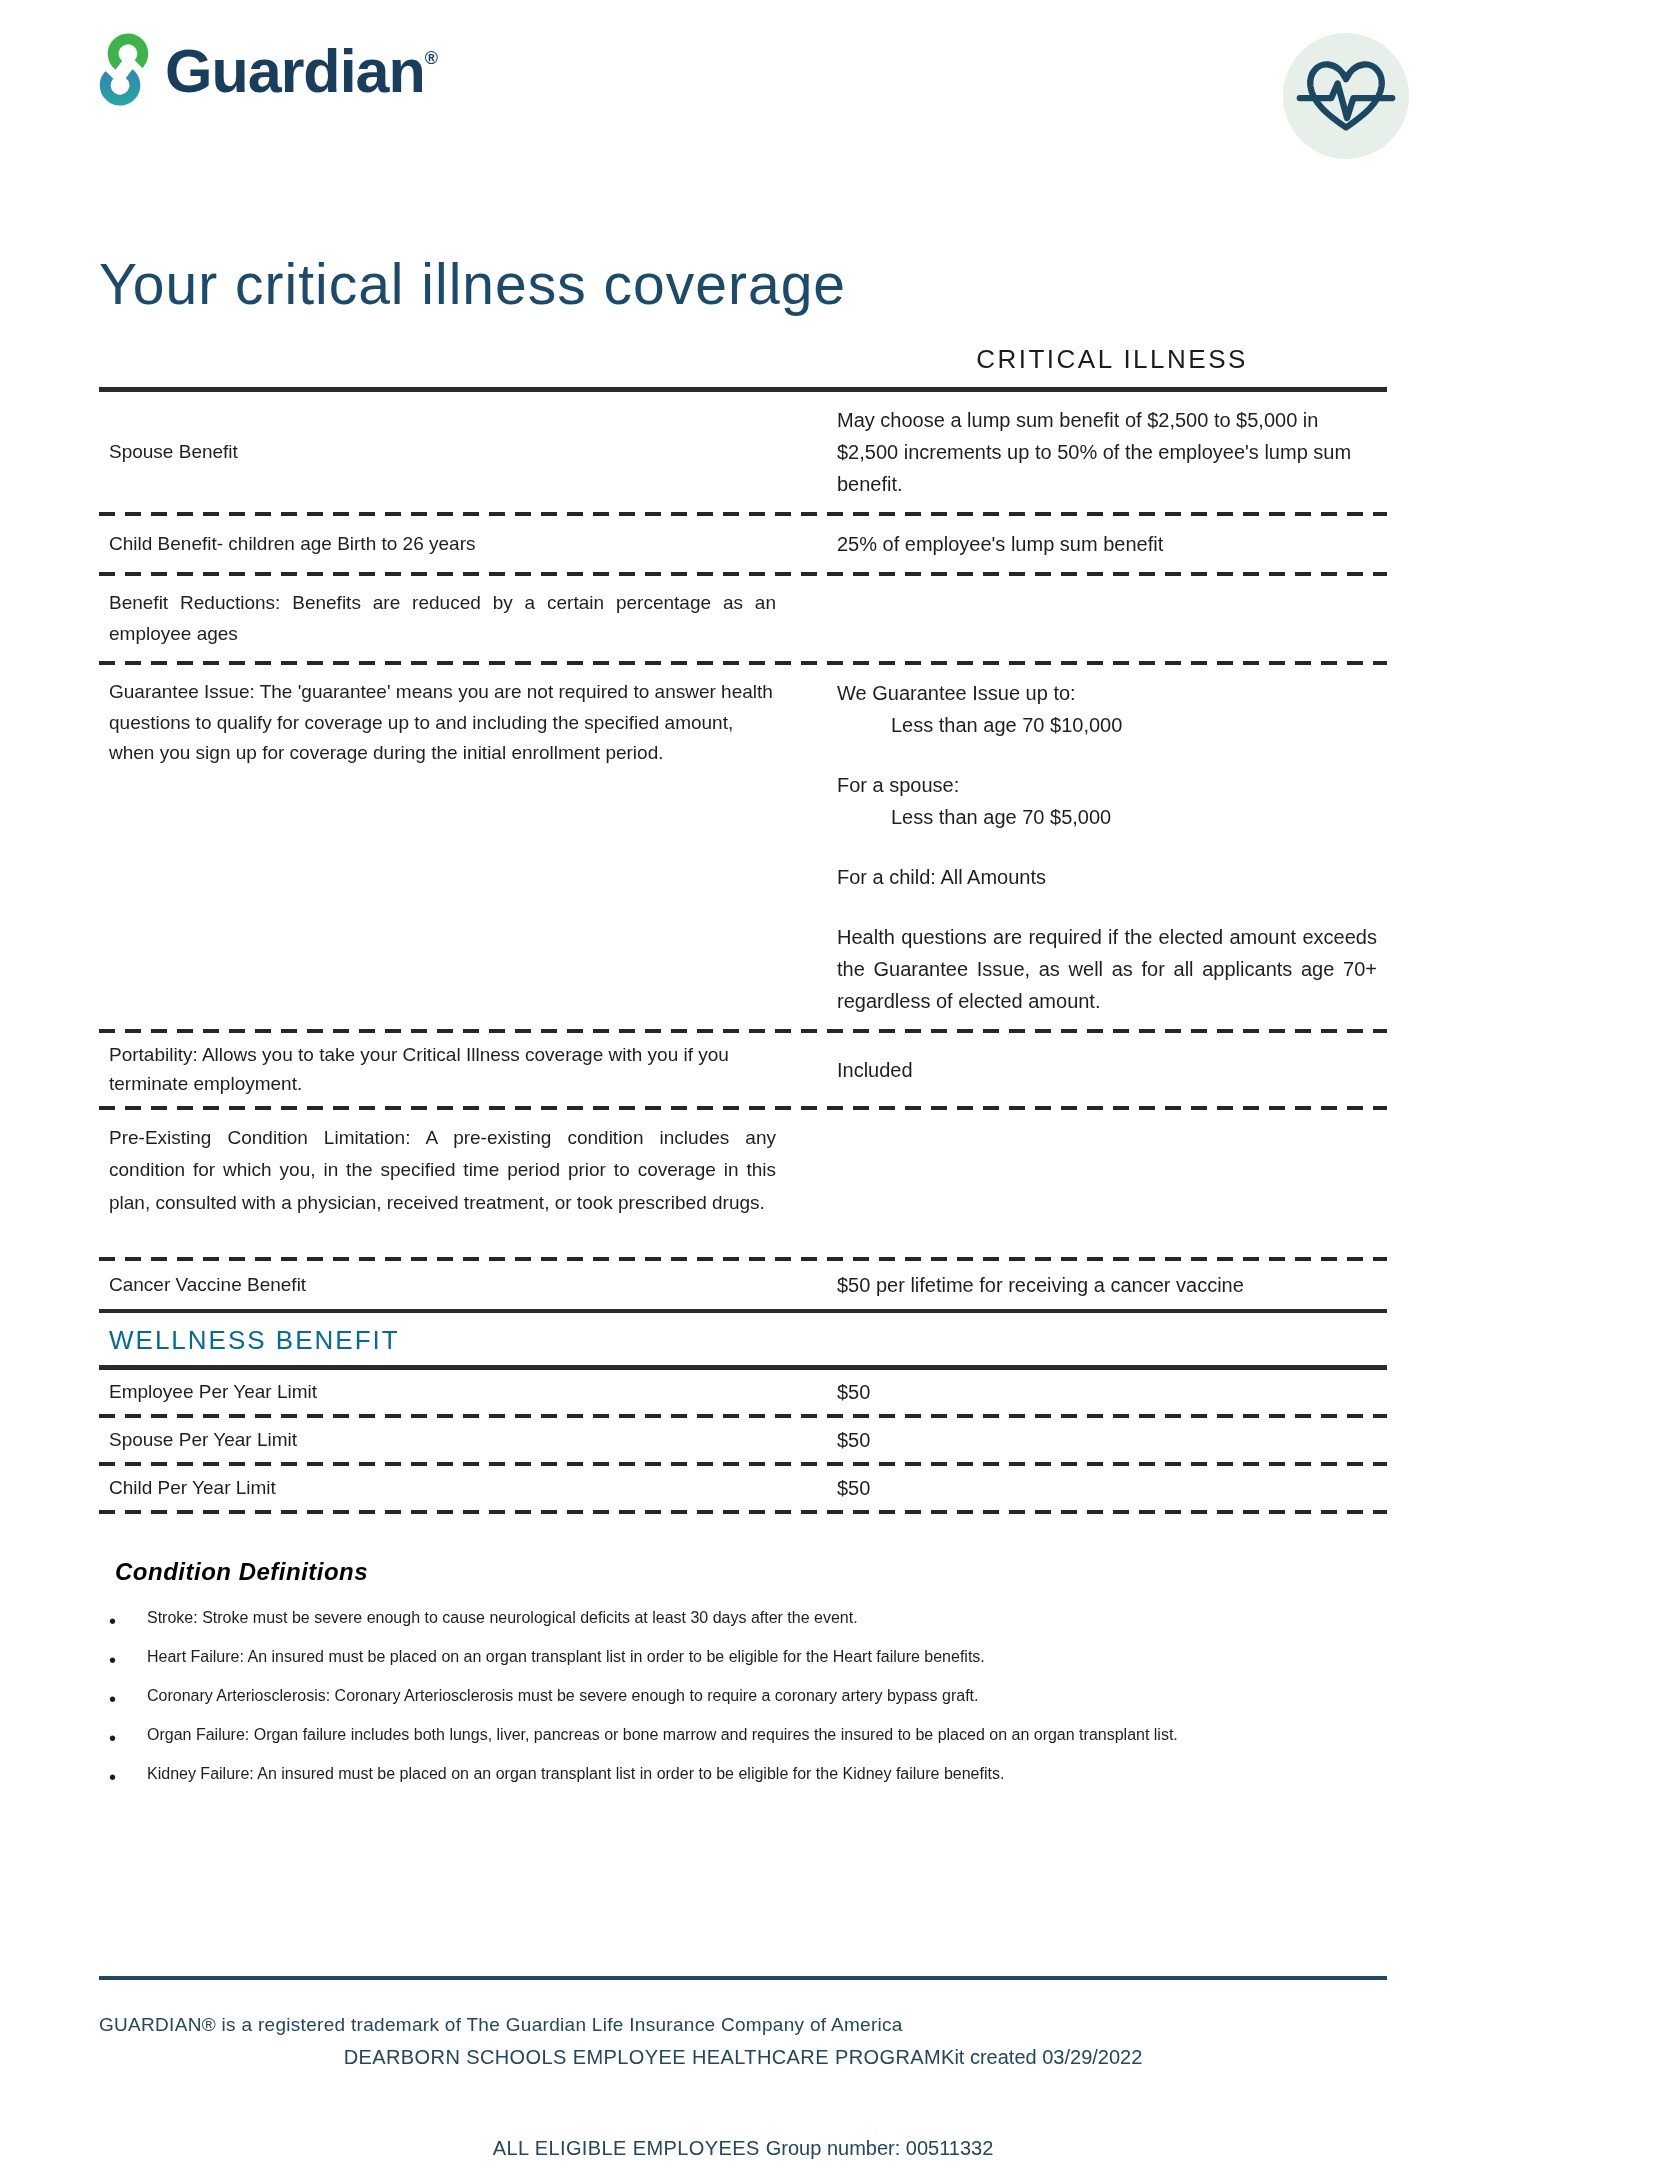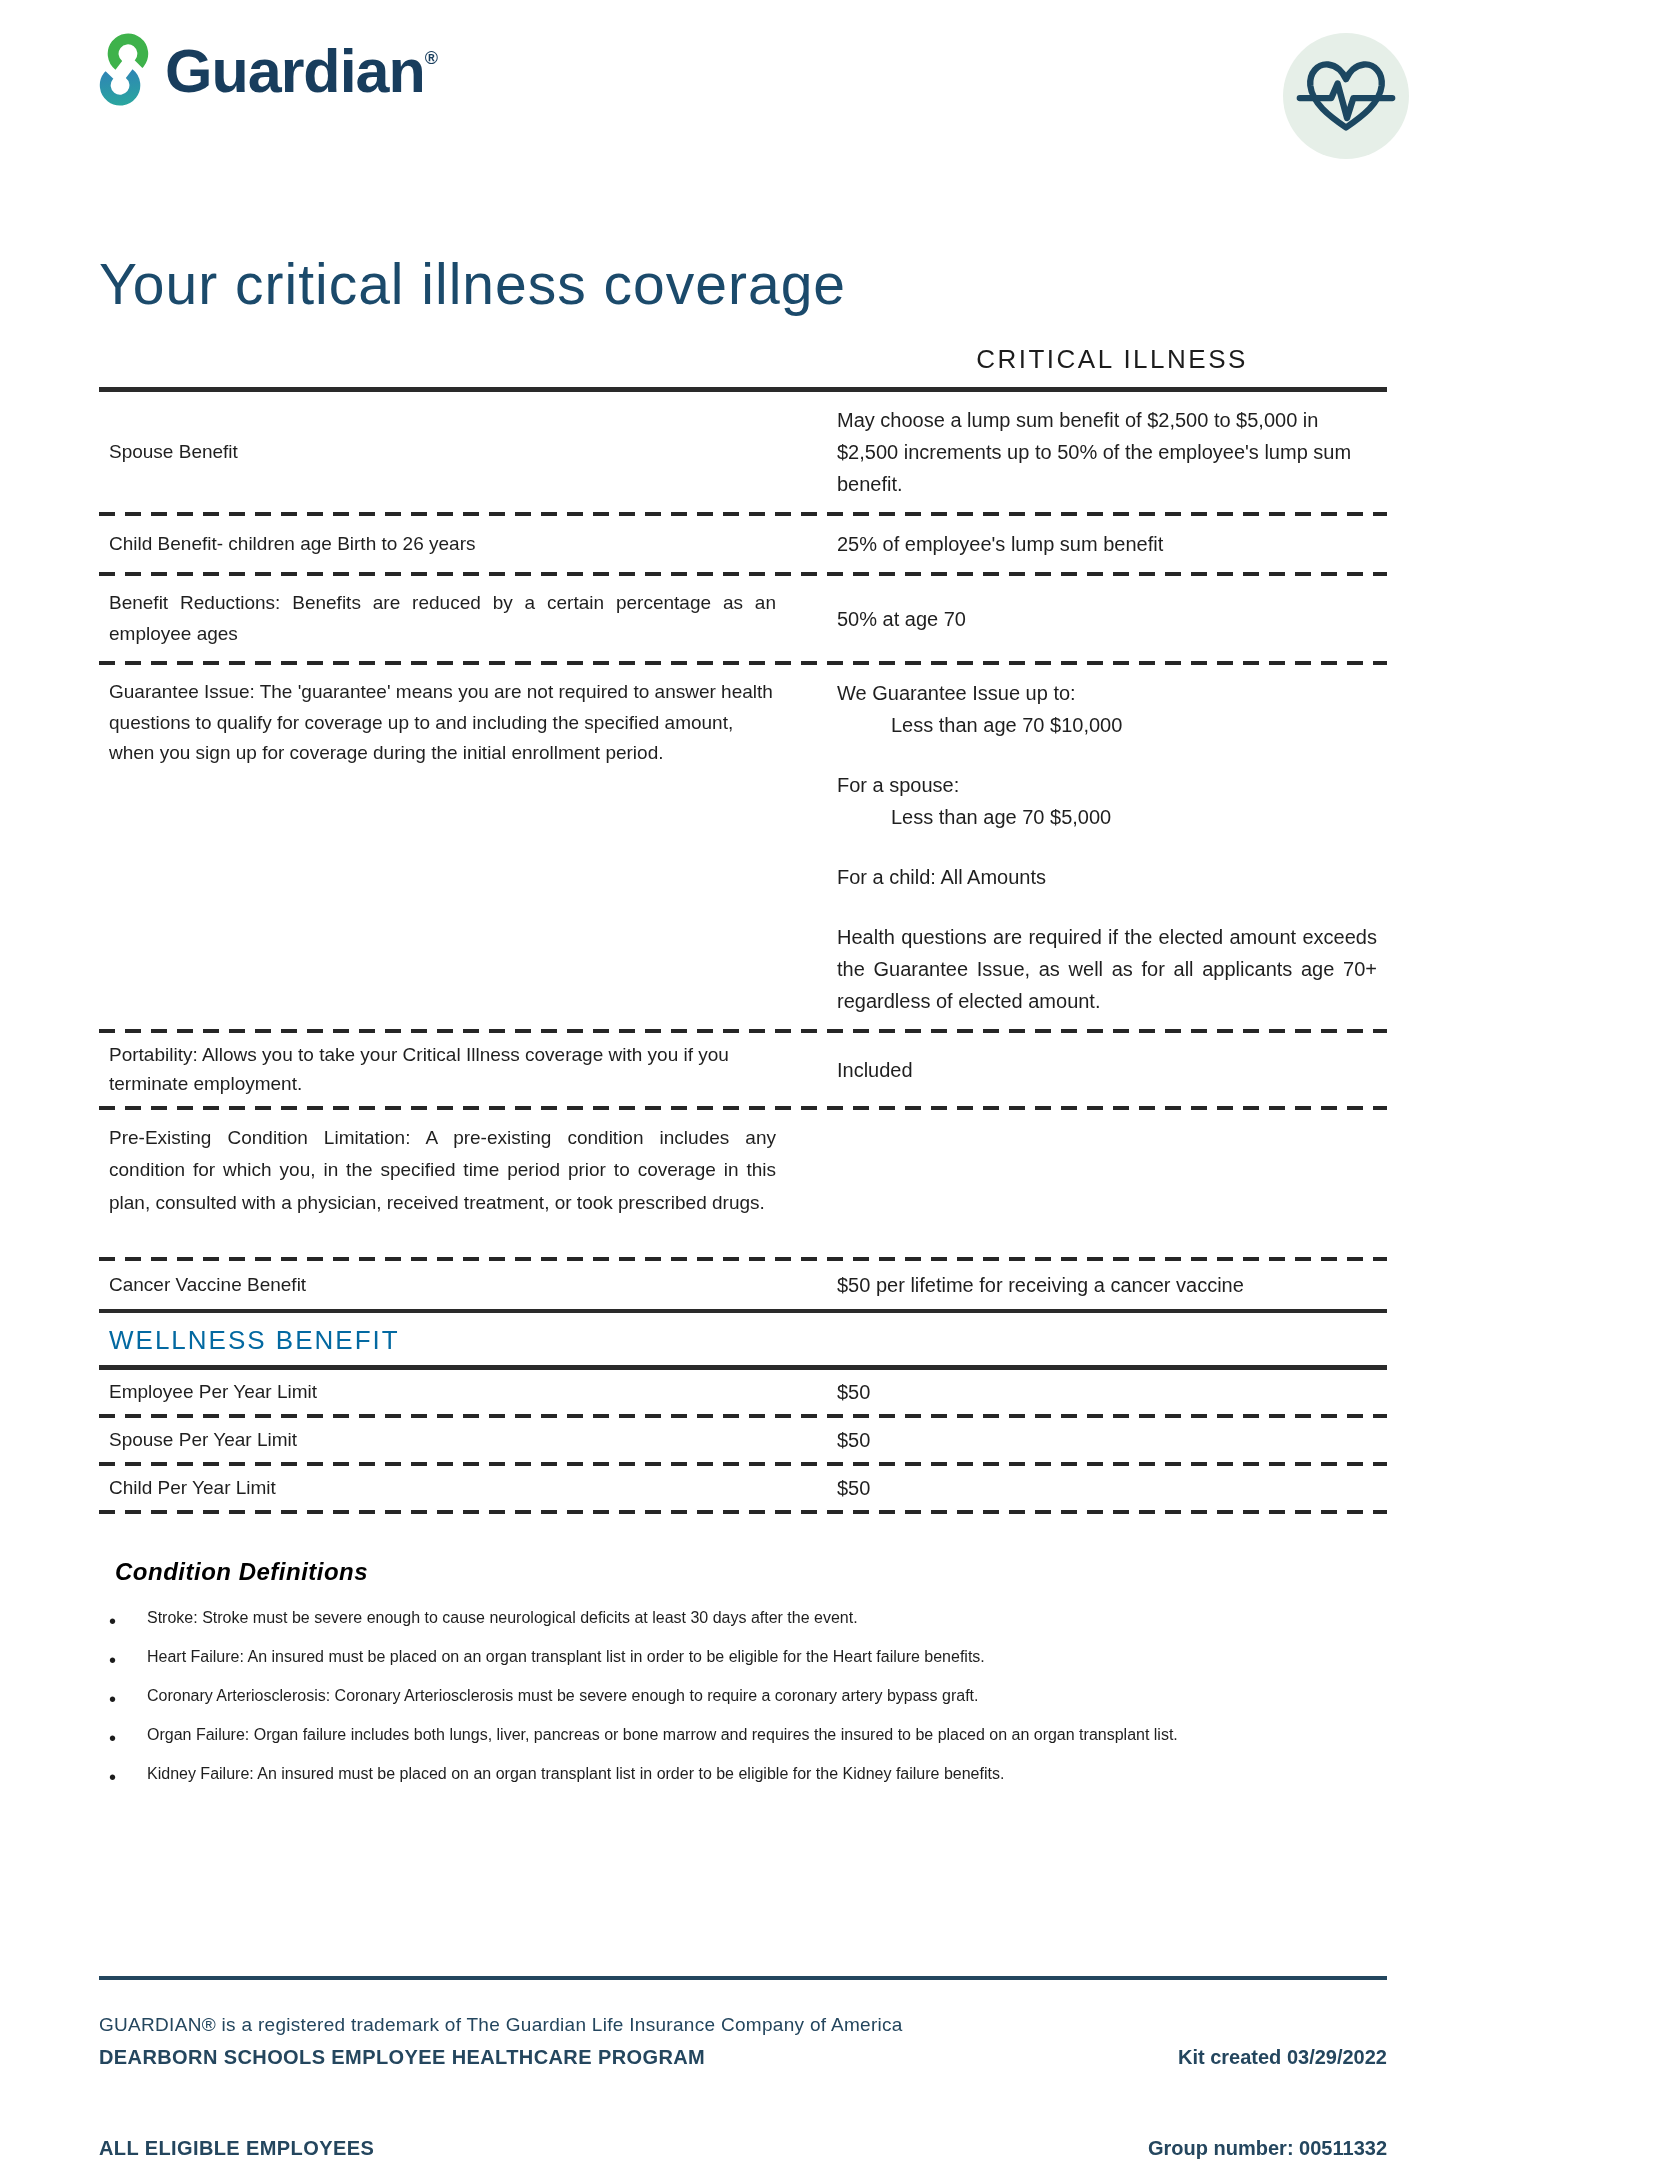--- a/index.html
+++ b/index.html
@@ -80,21 +80,21 @@
   }
   .defs li::before {
     content:"\2022"; position:absolute; left:10px; top:0;
     font-size:20px; color:#1c1c1c;
   }
 
   
   .footer { position:absolute; left:99px; right:99px; top:1976px; color:#24465e; }
   .f-line { height:4px; background:#24465e; }
   .f-trademark { margin-top:34px; font-size:19px; letter-spacing:0.3px; }
-  .f-row { display:flex; justify-content:space-between; align-items:baseline;font-weight:bold; }
+  .f-row { display:flex; justify-content:center; align-items:baseline; }
   .f-row.r1 { margin-top:10px; }
   .f-row.r2 { margin-top:68px;gap:6px; }
   .f-left { font-size:20px; letter-spacing:0.4px; }
   .f-right { font-size:20px; }
 </style>
 </head>
 <body>
 
 <div class="page">
 
@@ -132,21 +132,20 @@
     <div class="dash"></div>
 
     <div class="brow">
       <div class="lbl">Child Benefit- children age Birth to 26 years</div>
       <div class="val">25% of employee's lump sum benefit</div>
     </div>
     <div class="dash"></div>
 
     <div class="brow">
       <div class="lbl just">Benefit Reductions: Benefits are reduced by a certain percentage as an employee ages</div>
-      <div class="val">50% at age 70</div>
     </div>
     <div class="dash"></div>
 
     <div class="brow top">
       <div class="lbl">Guarantee Issue: The 'guarantee' means you are not required to answer health questions to qualify for coverage up to and including the specified amount, when you sign up for coverage during the initial enrollment period.</div>
       <div class="val">
         <div class="gi-group">
           <div>We Guarantee Issue up to:</div>
           <div class="gi-indent">Less than age 70 $10,000</div>
         </div>

